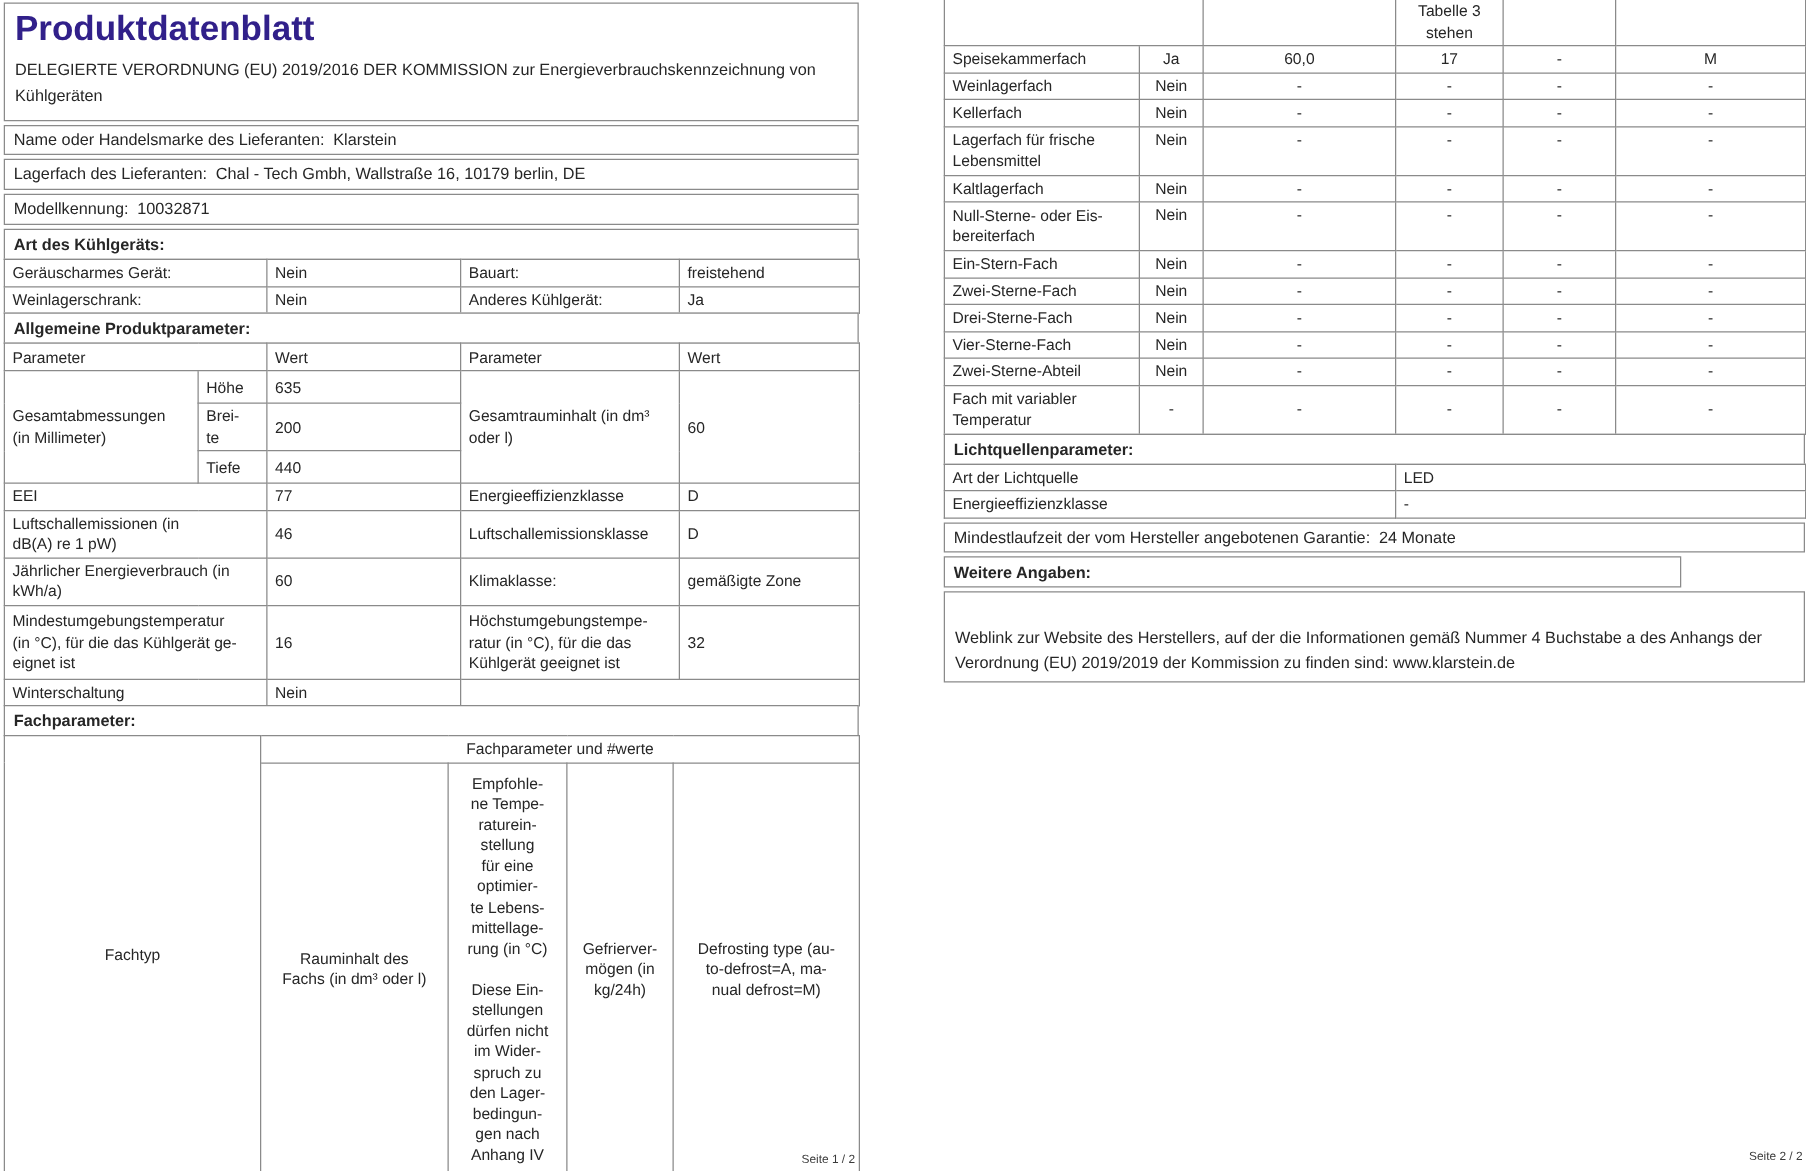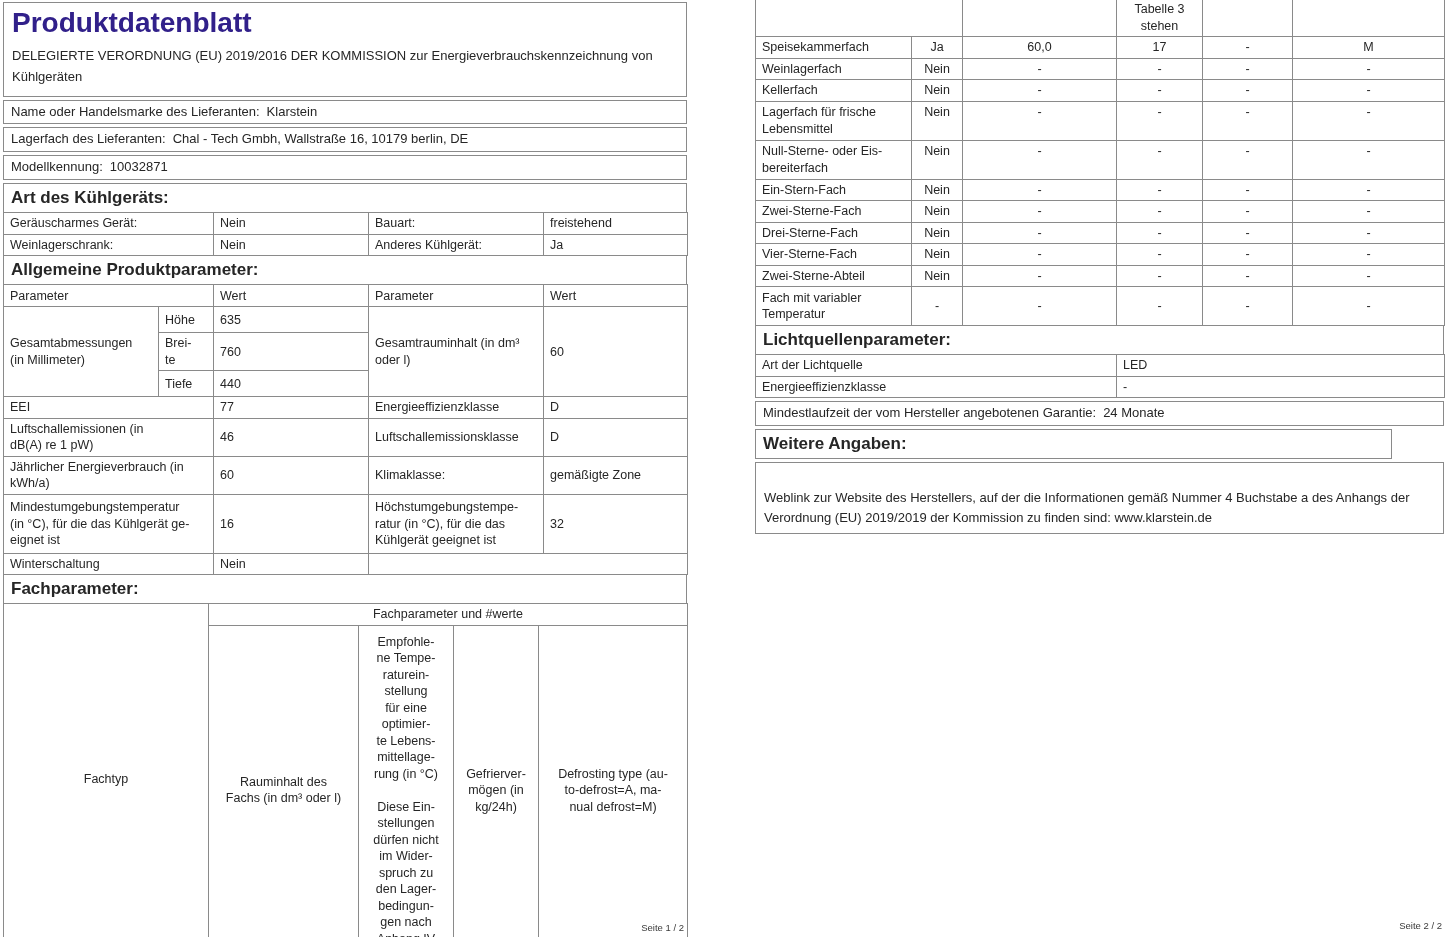--- a/index.html
+++ b/index.html
@@ -10,21 +10,21 @@
   .page2{left:755px;top:0;width:690px;height:933px;}
   .box{border:1px solid #8a8a8a;padding:3px 7px;background:#fff;box-sizing:border-box;}
   .gap{margin-top:3px;}
   .flush{margin-top:-1px;}
   .titlebox{padding:2px 8px 8px 8px;}
   h1.doctitle{margin:2px 0 7px 0;font-size:28px;letter-spacing:0;}
   .subtitle{margin:0;line-height:1.6;white-space:pre-line;font-size:13px;}
   .labelrow{font-size:13px;line-height:1.3;}
   .b{font-weight:normal;}
   .v{margin-left:7px;}
-  .section{font-weight:bold;font-size:17px;padding:4px 7px;}
+  .section{font-weight:bold;font-size:13px;padding:4px 7px;}
   table.tbl{border-collapse:collapse;table-layout:fixed;margin-top:-1px;background:#fff;}
   table.tbl td{border:1px solid #8a8a8a;padding:2px 6px;vertical-align:middle;
                white-space:pre-line;line-height:1.32;overflow:hidden;}
   .t-full{width:684px;}
   .t-k{width:689px;}
   .t-m{width:689px;padding-left:16px;}
   td.ctr{text-align:center;padding:2px 3px;}
   .fach td{text-align:center;line-height:16.5px;}
   .k td.name{text-align:left;}
   .k tr.cont td{border-top:none;}
@@ -103,21 +103,21 @@
 (in Millimeter)</td>
         <td>Höhe</td>
         <td>635</td>
         <td rowspan="3">Gesamtrauminhalt (in dm³
 oder l)</td>
         <td rowspan="3">60</td>
       </tr>
       <tr style="height:34px">
         <td>Brei-
 te</td>
-        <td>760</td>
+        <td>200</td>
       </tr>
       <tr style="height:26px">
         <td>Tiefe</td>
         <td>440</td>
       </tr>
       <tr style="height:21px">
         <td colspan="2">EEI</td>
         <td>77</td>
         <td>Energieeffizienzklasse</td>
         <td>D</td>
@@ -250,20 +250,28 @@
       </tr>
       <tr style="height:39px">
         <td class="name">Lagerfach für frische
 Lebensmittel</td>
         <td class="ctr" style="vertical-align:top">Nein</td>
         <td class="ctr" style="vertical-align:top">-</td>
         <td class="ctr" style="vertical-align:top">-</td>
         <td class="ctr" style="vertical-align:top">-</td>
         <td class="ctr" style="vertical-align:top">-</td>
       </tr>
+      <tr style="height:21px">
+        <td class="name">Kaltlagerfach</td>
+        <td class="ctr">Nein</td>
+        <td class="ctr">-</td>
+        <td class="ctr">-</td>
+        <td class="ctr">-</td>
+        <td class="ctr">-</td>
+      </tr>
       <tr style="height:39px">
         <td class="name">Null-Sterne- oder Eis-
 bereiterfach</td>
         <td class="ctr" style="vertical-align:top">Nein</td>
         <td class="ctr" style="vertical-align:top">-</td>
         <td class="ctr" style="vertical-align:top">-</td>
         <td class="ctr" style="vertical-align:top">-</td>
         <td class="ctr" style="vertical-align:top">-</td>
       </tr>
       <tr style="height:21px">
@@ -334,21 +342,21 @@
         <td>Energieeffizienzklasse</td>
         <td>-</td>
       </tr>
     </tbody>
       </table>
 
     <div class="box labelrow gap" style="width:689px">
       <span class="b">Mindestlaufzeit der vom Hersteller angebotenen Garantie:</span><span class="v">24 Monate</span>
     </div>
 
-    <div class="box section gap" style="width:637px">Weitere Angaben:</div>
+    <div class="box section gap" style="width:590px">Weitere Angaben:</div>
 
     <div class="box weblink gap" style="width:689px">
       <span>Weblink zur Website des Herstellers, auf der die Informationen gemäß Nummer 4 Buchstabe a des Anhangs der
 Verordnung (EU) 2019/2019 der Kommission zu finden sind: </span><span>www.klarstein.de</span>
     </div>
 
     <div class="footer">Seite 2 / 2</div>
   </div>
 
 </div>

